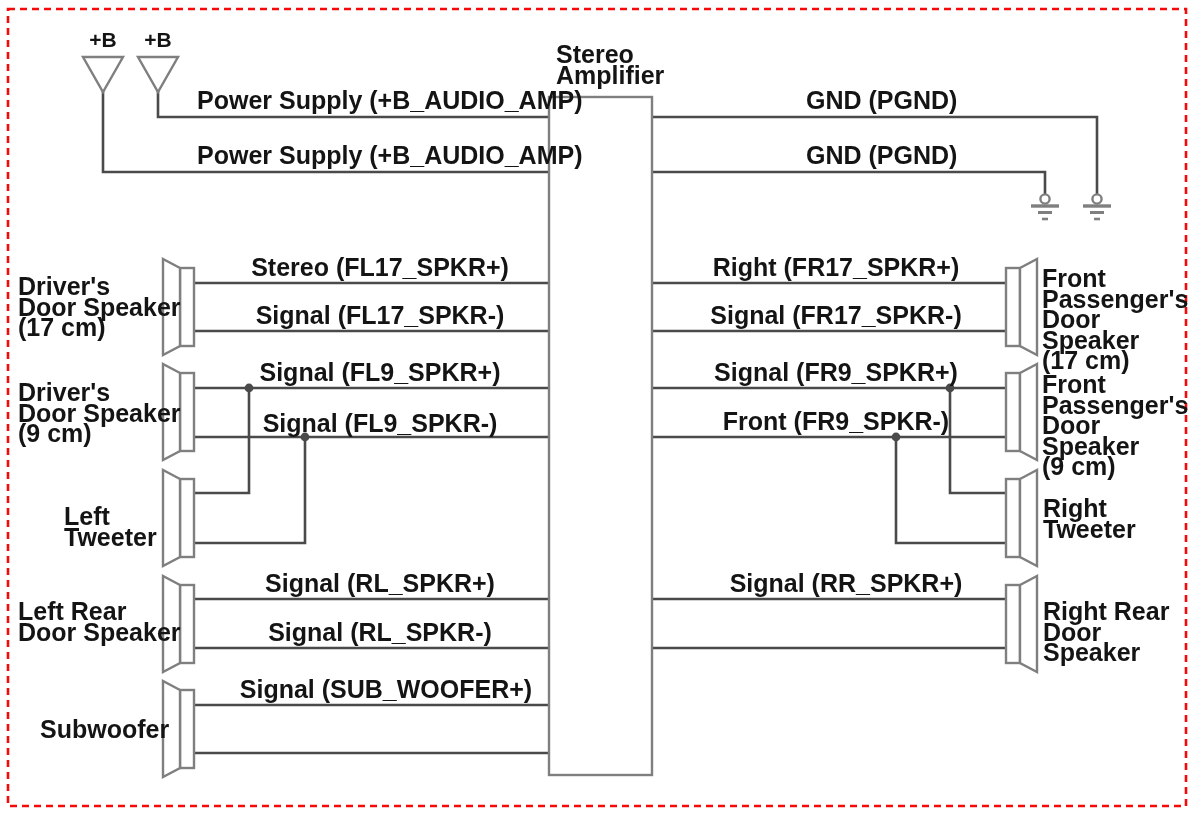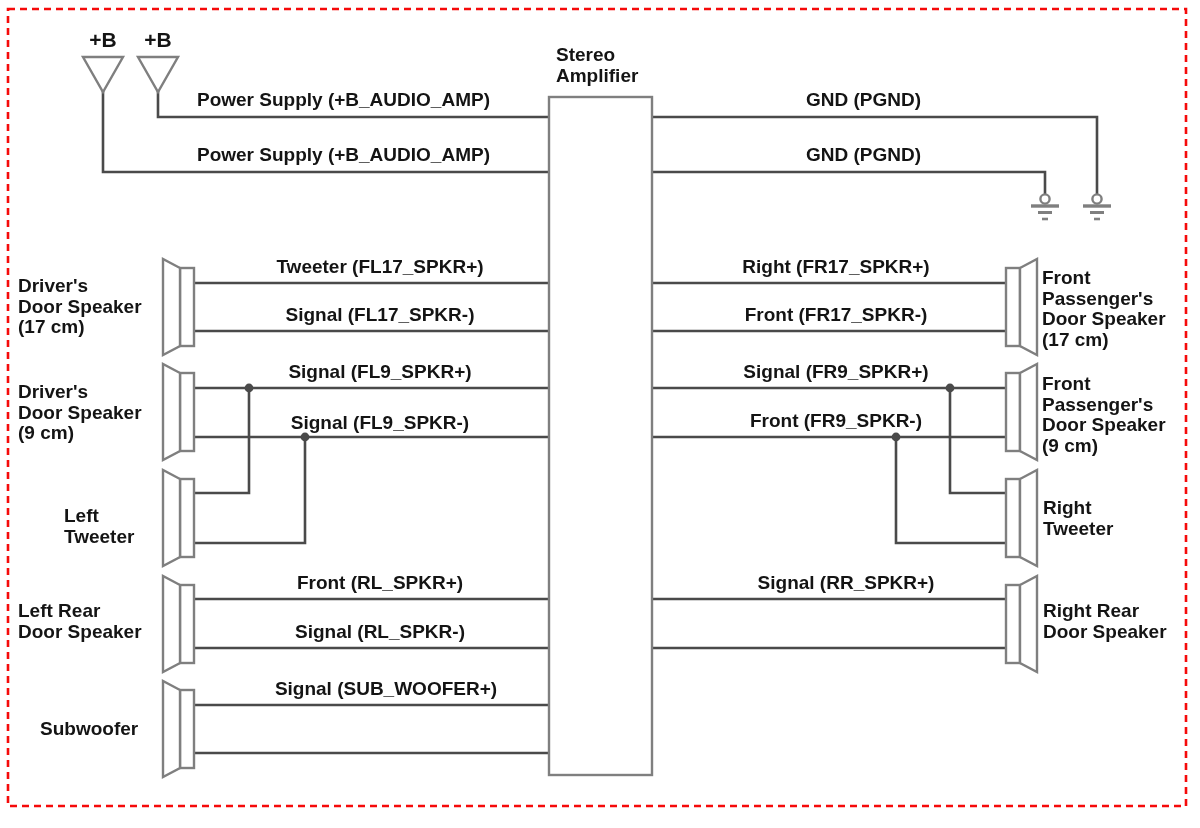--- a/index.html
+++ b/index.html
@@ -7,21 +7,21 @@
     position:relative;width:1200px;height:828px;background:var(--background,#fff);
     font-family:"Liberation Sans",sans-serif;overflow:hidden;
   }
   svg{position:absolute;left:0;top:0;}
   .wire{stroke:var(--wire,#4a4a4a);stroke-width:2.6;fill:none;}
   .outline{stroke:var(--outline,#7a7a7a);stroke-width:2.4;fill:#fff;}
   .gndline{stroke:var(--outline,#7a7a7a);fill:none;}
   .dot{fill:var(--wire,#3a3a3a);stroke:none;}
   .border-rect{stroke:var(--border,#ff0000);stroke-width:2.6;fill:none;stroke-dasharray:7 5;}
   .lbl{
-    position:absolute;font-weight:bold;font-size:19px;line-height:20.5px;
+    position:absolute;font-weight:bold;font-size:25px;line-height:20.5px;
     color:var(--text,#151515);white-space:pre-line;
   }
   .sig{width:320px;text-align:center;line-height:22px;}
   .pb{font-size:21px;width:34px;text-align:center;}
   .amp{line-height:21px;}
 </style>
 </head>
 <body>
 
 <div id="stage">
@@ -129,30 +129,30 @@
   <div class="lbl pb" style="left:86px;top:30px">+B</div>
   <div class="lbl pb" style="left:141px;top:30px">+B</div>
   <div class="lbl amp" style="left:556px;top:44px">Stereo
 Amplifier</div>
 
   <div class="lbl" style="left:197px;top:90px">Power Supply (+B_AUDIO_AMP)</div>
   <div class="lbl" style="left:197px;top:145px">Power Supply (+B_AUDIO_AMP)</div>
   <div class="lbl" style="left:806px;top:90px">GND (PGND)</div>
   <div class="lbl" style="left:806px;top:145px">GND (PGND)</div>
 
-  <div class="lbl sig" style="left:220px;top:256px">Tweeter (FL17_SPKR+)</div>
+  <div class="lbl sig" style="left:220px;top:256px">Stereo (FL17_SPKR+)</div>
   <div class="lbl sig" style="left:220px;top:304px">Signal (FL17_SPKR-)</div>
   <div class="lbl sig" style="left:220px;top:361px">Signal (FL9_SPKR+)</div>
   <div class="lbl sig" style="left:220px;top:412px">Signal (FL9_SPKR-)</div>
-  <div class="lbl sig" style="left:220px;top:572px">Front (RL_SPKR+)</div>
+  <div class="lbl sig" style="left:220px;top:572px">Signal (RL_SPKR+)</div>
   <div class="lbl sig" style="left:226px;top:678px">Signal (SUB_WOOFER+)</div>
   <div class="lbl sig" style="left:220px;top:621px">Signal (RL_SPKR-)</div>
 
   <div class="lbl sig" style="left:676px;top:256px">Right (FR17_SPKR+)</div>
-  <div class="lbl sig" style="left:676px;top:304px">Front (FR17_SPKR-)</div>
+  <div class="lbl sig" style="left:676px;top:304px">Signal (FR17_SPKR-)</div>
   <div class="lbl sig" style="left:676px;top:361px">Signal (FR9_SPKR+)</div>
   <div class="lbl sig" style="left:676px;top:410px">Front (FR9_SPKR-)</div>
   <div class="lbl sig" style="left:686px;top:572px">Signal (RR_SPKR+)</div>
 
   <div class="lbl" style="left:18px;top:276px">Driver's
 Door Speaker
 (17 cm)</div>
   <div class="lbl" style="left:18px;top:382px">Driver's
 Door Speaker
 (9 cm)</div>

